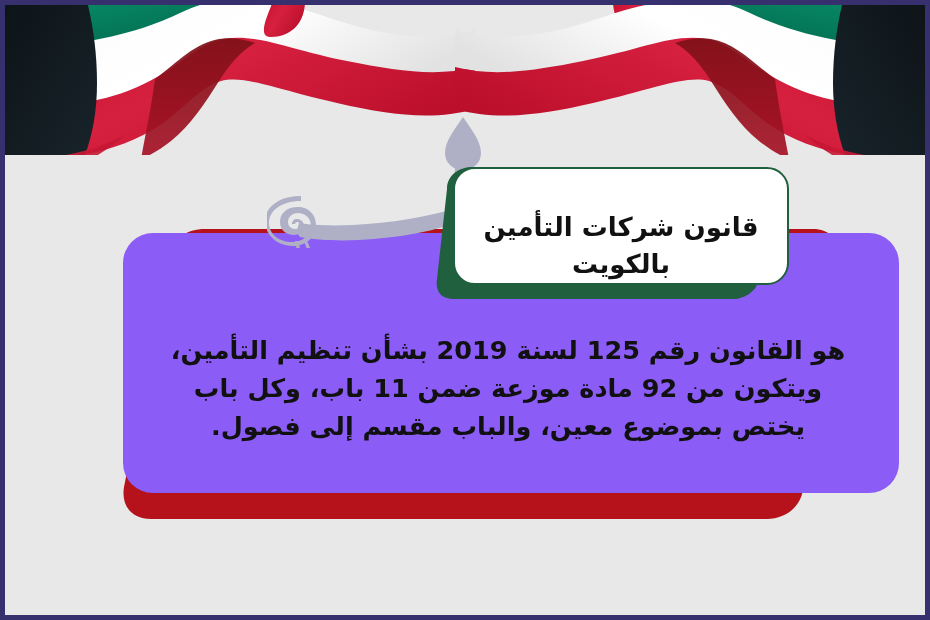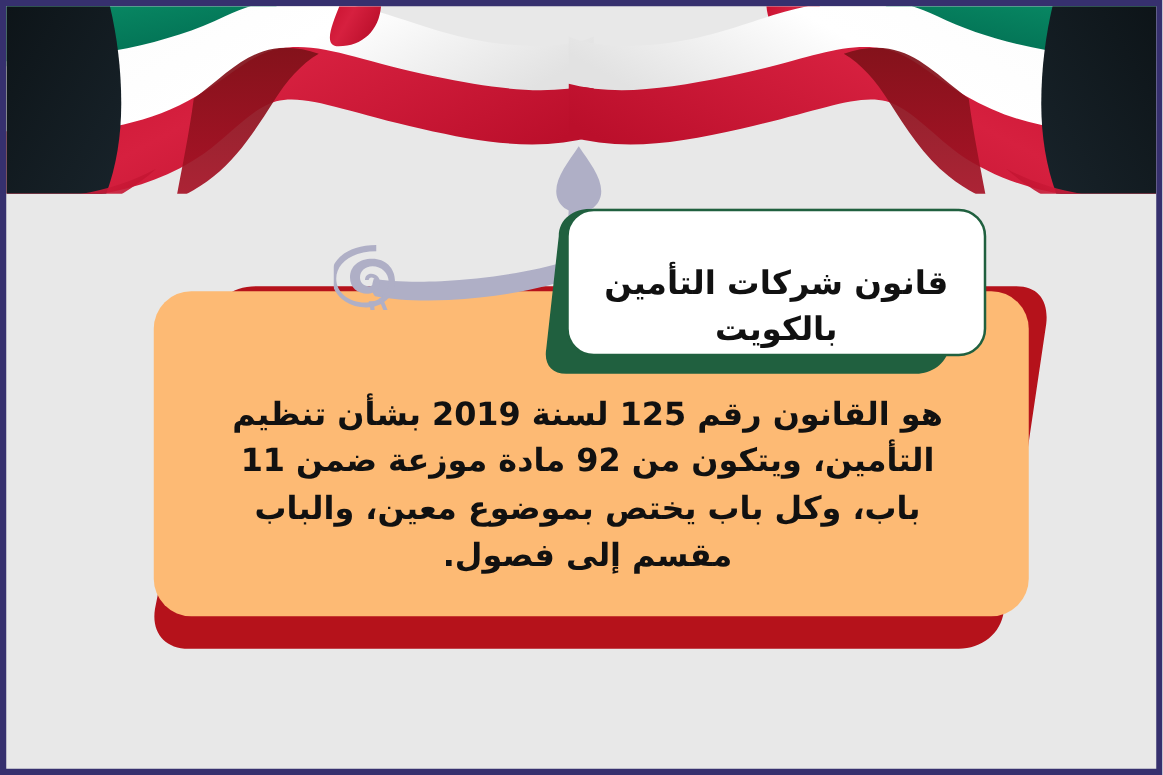--- a/index.html
+++ b/index.html
@@ -46,23 +46,23 @@
     width: 728px;
     height: 296px;
   }
   #body-card-shadow svg { display: block; }
 
   
   #body-card {
     position: absolute;
     left: 118px;
     top: 228px;
-    width: 700px;
+    width: 776px;
     height: 260px;
-    background: #fdba74;
+    background: #8b5cf6;
     border-radius: 30px;
     box-sizing: border-box;
     display: flex;
     align-items: center;
     justify-content: center;
   }
   #body-text {
     direction: rtl;
     text-align: center;
     font-size: 25.5px;

